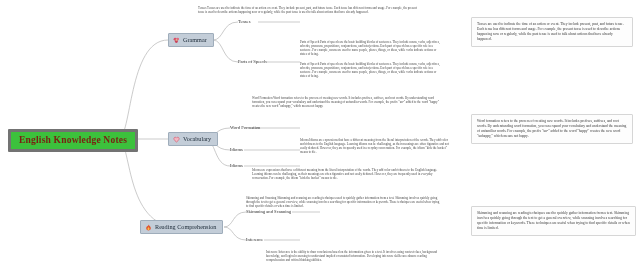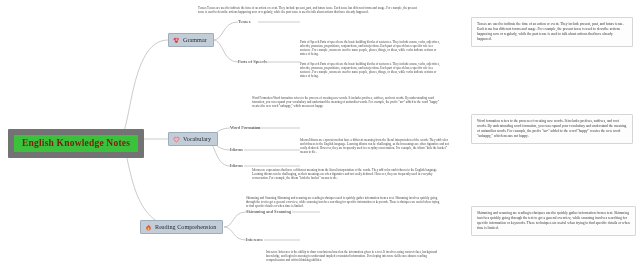--- a/index.html
+++ b/index.html
@@ -7,21 +7,21 @@
     width:640px;height:277px;position:relative;overflow:hidden;
     font-family:"Liberation Serif", serif;
     color:#2b2b2b;
   }
   #canvas{position:absolute;inset:0;width:640px;height:277px;}
   svg.links{position:absolute;left:0;top:0;width:640px;height:277px;pointer-events:none;}
 
   
   .root-node{
     position:absolute;left:8px;top:129px;
-    background:#3cc13c;border:6px solid #737373;
+    background:#3cc13c;border:3px solid #737373;
     padding:3px 8px;border-radius:1px;
     font-family:"Liberation Serif", serif;
     font-weight:700;font-size:9.5px;letter-spacing:.2px;
     color:#7a1f12;white-space:nowrap;line-height:11px;
   }
 
   
   .branch{
     position:absolute;
     background:#c3cdd8;border:1px solid #9fadbb;

